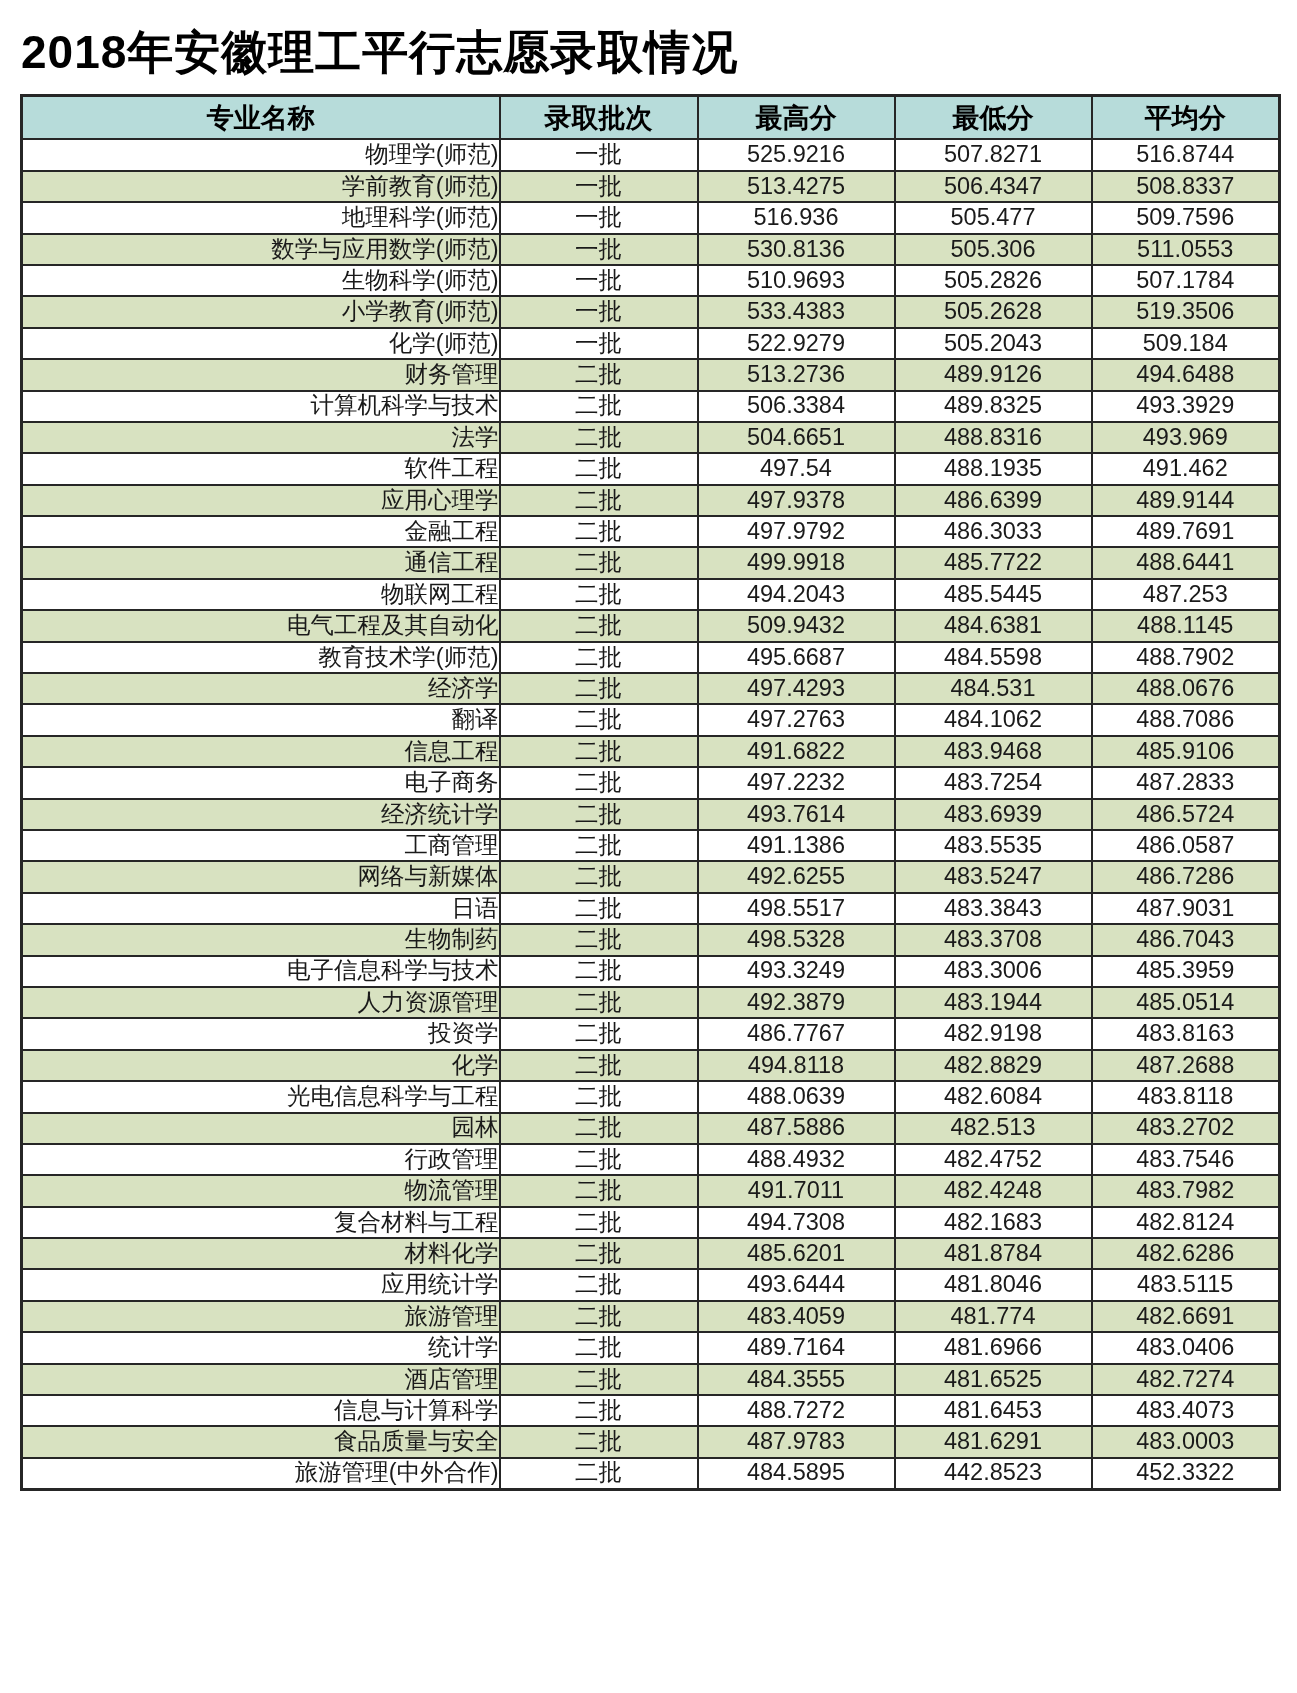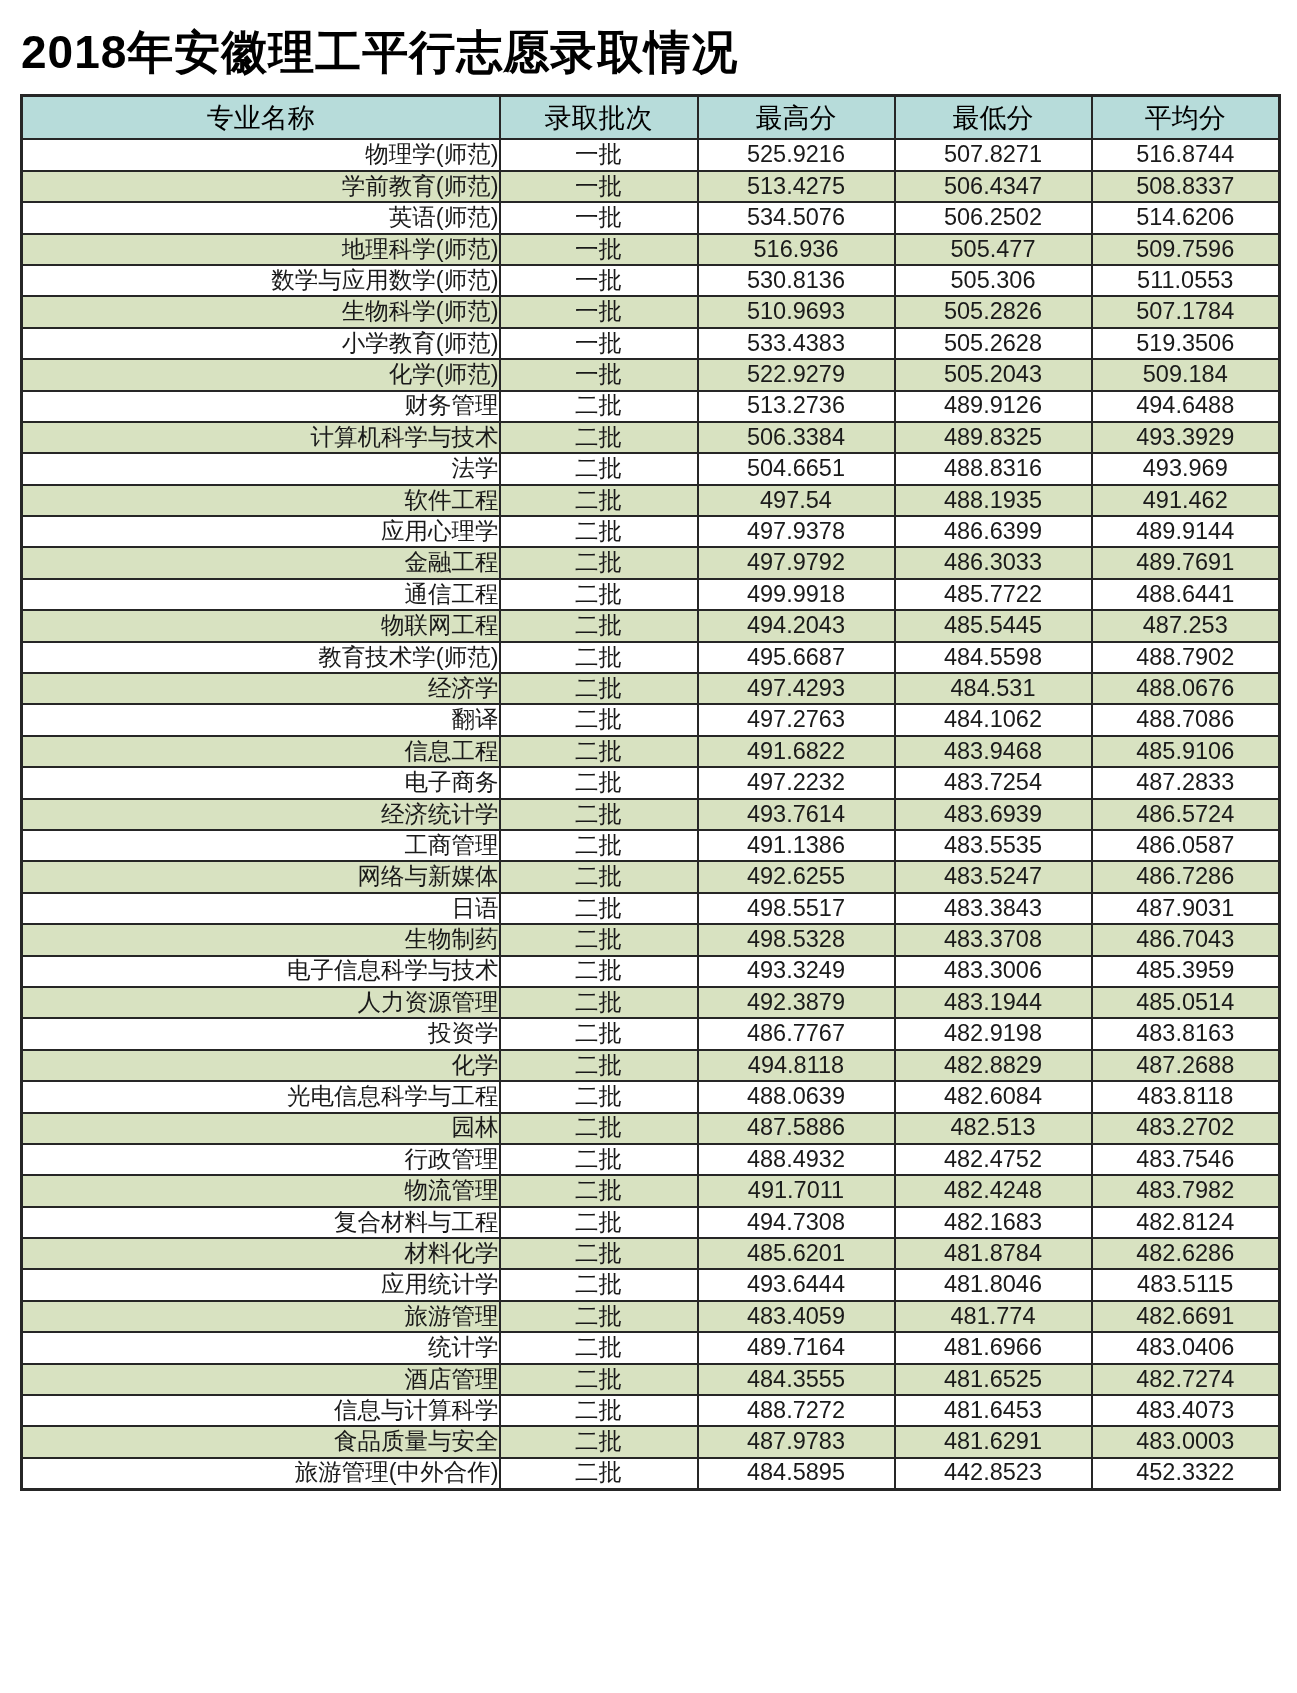--- a/index.html
+++ b/index.html
@@ -46,21 +46,21 @@
   th, td {
     border: 2px solid var(--border);
     padding: 0;
     overflow: hidden;
     white-space: nowrap;
   }
   th {
     height: 44px;
     background: var(--header-bg);
     font-size: 27px;
-    font-weight: normal;
+    font-weight: bold;
     text-align: center;
     color: #000;
   }
   td {
     height: 31.4px;
     font-size: 23.5px;
     text-align: center;
     line-height: 1;
     color: #1a1a1a;
   }
@@ -103,27 +103,20 @@
       <td class="cell-avg">516.8744</td>
     </tr>
         <tr>
       <td class="cell-major">学前教育(师范)</td>
       <td class="cell-batch">一批</td>
       <td class="cell-max">513.4275</td>
       <td class="cell-min">506.4347</td>
       <td class="cell-avg">508.8337</td>
     </tr>
         <tr>
-      <td class="cell-major">英语(师范)</td>
-      <td class="cell-batch">一批</td>
-      <td class="cell-max">534.5076</td>
-      <td class="cell-min">506.2502</td>
-      <td class="cell-avg">514.6206</td>
-    </tr>
-        <tr>
       <td class="cell-major">地理科学(师范)</td>
       <td class="cell-batch">一批</td>
       <td class="cell-max">516.936</td>
       <td class="cell-min">505.477</td>
       <td class="cell-avg">509.7596</td>
     </tr>
         <tr>
       <td class="cell-major">数学与应用数学(师范)</td>
       <td class="cell-batch">一批</td>
       <td class="cell-max">530.8136</td>
@@ -199,20 +192,27 @@
       <td class="cell-max">499.9918</td>
       <td class="cell-min">485.7722</td>
       <td class="cell-avg">488.6441</td>
     </tr>
         <tr>
       <td class="cell-major">物联网工程</td>
       <td class="cell-batch">二批</td>
       <td class="cell-max">494.2043</td>
       <td class="cell-min">485.5445</td>
       <td class="cell-avg">487.253</td>
+    </tr>
+        <tr>
+      <td class="cell-major">电气工程及其自动化</td>
+      <td class="cell-batch">二批</td>
+      <td class="cell-max">509.9432</td>
+      <td class="cell-min">484.6381</td>
+      <td class="cell-avg">488.1145</td>
     </tr>
         <tr>
       <td class="cell-major">教育技术学(师范)</td>
       <td class="cell-batch">二批</td>
       <td class="cell-max">495.6687</td>
       <td class="cell-min">484.5598</td>
       <td class="cell-avg">488.7902</td>
     </tr>
         <tr>
       <td class="cell-major">经济学</td>

